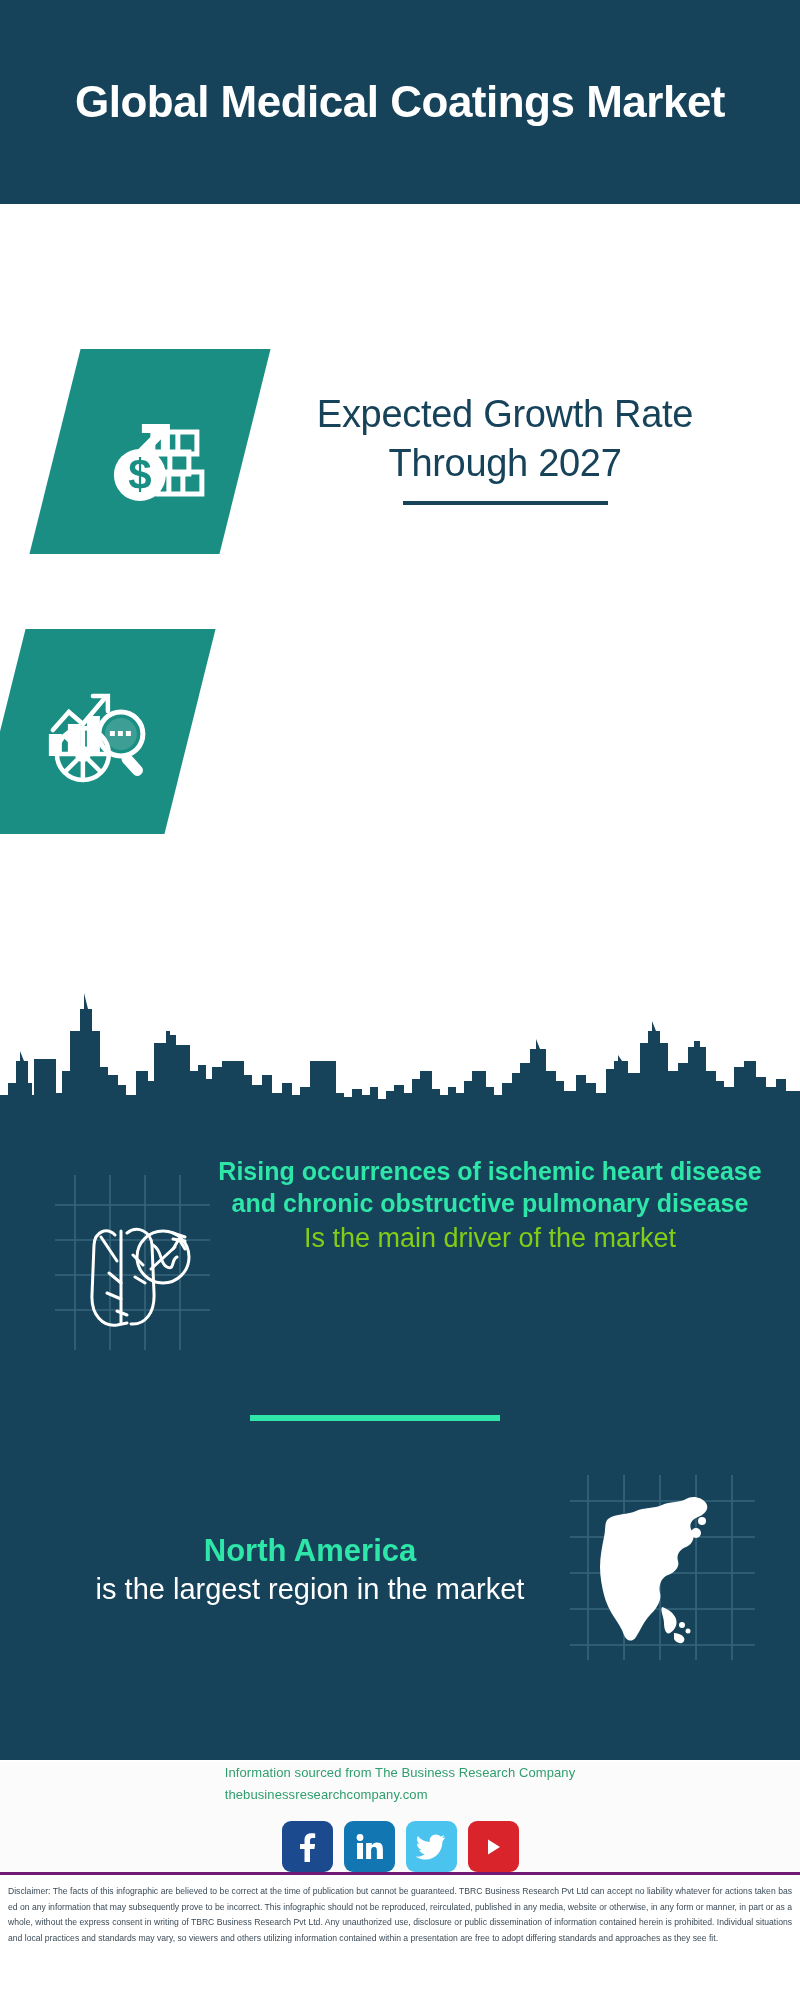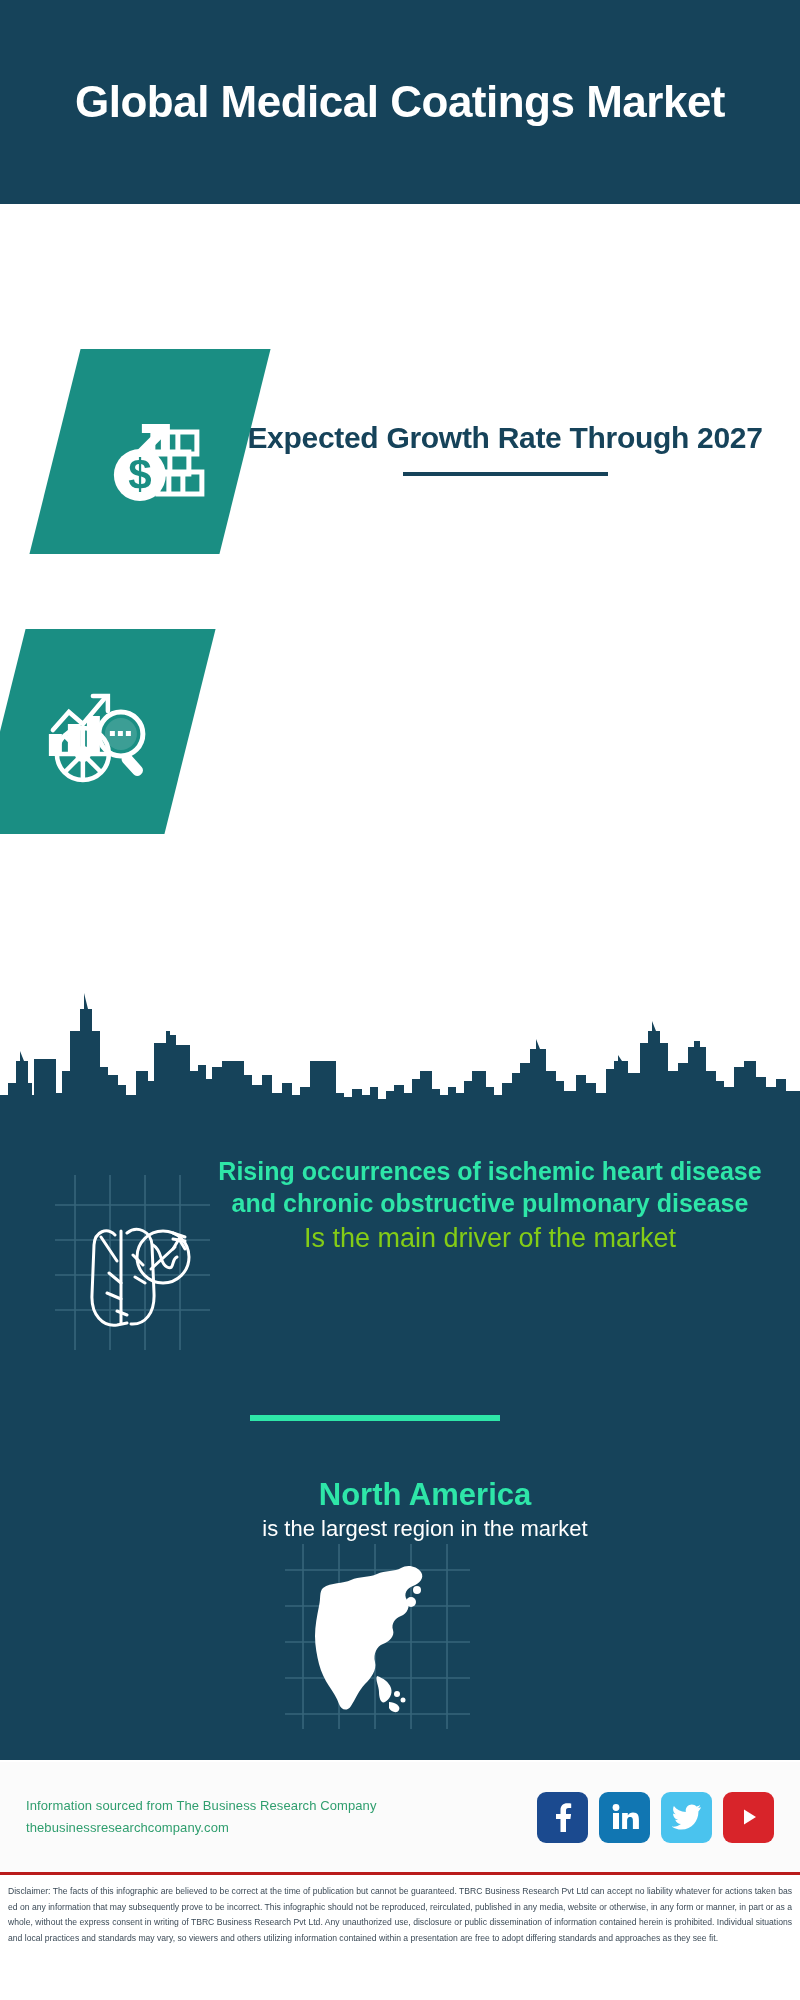--- a/index.html
+++ b/index.html
@@ -36,21 +36,21 @@
     width:190px; height:205px;
     background:#1a8e83;
     transform:skewX(-14deg);
     display:flex; align-items:center; justify-content:center;
     flex:none;
   }
   .para > svg { transform:skewX(14deg); }
 
   .stat-text { flex:1; text-align:center; }
   .stat-label {
-    color:#16435a; font-size:30px; font-weight:bold;
+    color:#16435a; font-size:38px; font-weight:normal;
     line-height:1.28; letter-spacing:-0.3px;
   }
   .stat-rule {
     height:4px; background:#16435a; margin:14px auto 8px auto;
   }
   .stat-value {
     color:#1a8e83; font-size:52px; font-weight:bold; letter-spacing:-1px;
   }
 
   .row1 { position:absolute; top:145px; left:0; }
@@ -86,54 +86,54 @@
     color:#84cc16; font-size:27px; font-weight:normal; line-height:1.30; margin-top:2px;
   }
 
   .mid-rule {
     position:absolute; top:290px; left:250px;
     width:250px; height:6px; background:#2ee6a8;
   }
 
   .region-block {
     position:absolute; top:350px; left:0; width:800px;
-    display:flex; align-items:center;flex-direction:column;
+    display:flex; align-items:center;
   }
   .region-text { flex:1; text-align:center; padding-left:50px; }
   .region-title { color:#2ee6a8; font-size:31px; font-weight:bold; line-height:1.3; }
-  .region-sub { color:#ffffff; font-size:22px; font-weight:normal; line-height:1.3; }
+  .region-sub { color:#ffffff; font-size:29px; font-weight:normal; line-height:1.3; }
   .region-map { flex:none; width:230px; padding-right:45px; }
 
   
   .source-zone {
     position:absolute; top:1762px; left:0;
     width:800px; height:110px;
     background:#fbfbfb;
-    display:flex; align-items:center; padding:0 26px;
+    display:flex; align-items:center; padding:0 35px;flex-direction:column;
   }
   .source-text { flex:1; }
   .source-line {
     color:#2f9e6e; font-size:13px; line-height:1.7; letter-spacing:0.1px;
   }
   .socials { display:flex; gap:11px; flex:none; }
   .social {
     width:51px; height:51px; border-radius:9px;
     display:flex; align-items:center; justify-content:center;
   }
   .s-fb { background:#1b4a8f; }
   .s-li { background:#1176b2; }
   .s-tw { background:#4ac3ee; }
   .s-yt { background:#d8242a; }
 
   
   .disclaimer-zone {
     position:absolute; top:1872px; left:0;
     width:800px; height:108px;
     background:#ffffff;
-    border-top:3px solid #b91c1c;
+    border-top:3px solid #701a75;
     padding:9px 8px 0 8px;
   }
   .disclaimer-text {
     color:#3b4a57; font-size:8.6px; line-height:1.82;
     text-align:justify; word-break:break-all;
   }
 </style>
 </head>
 <body>
 

